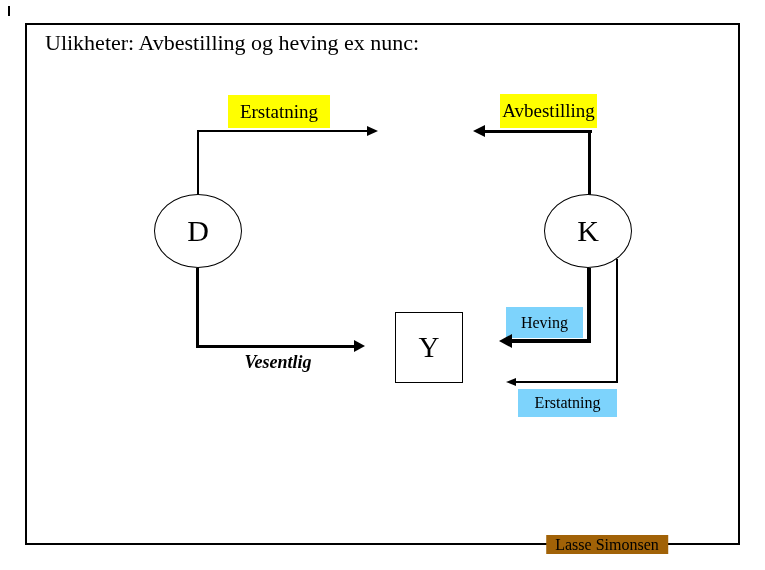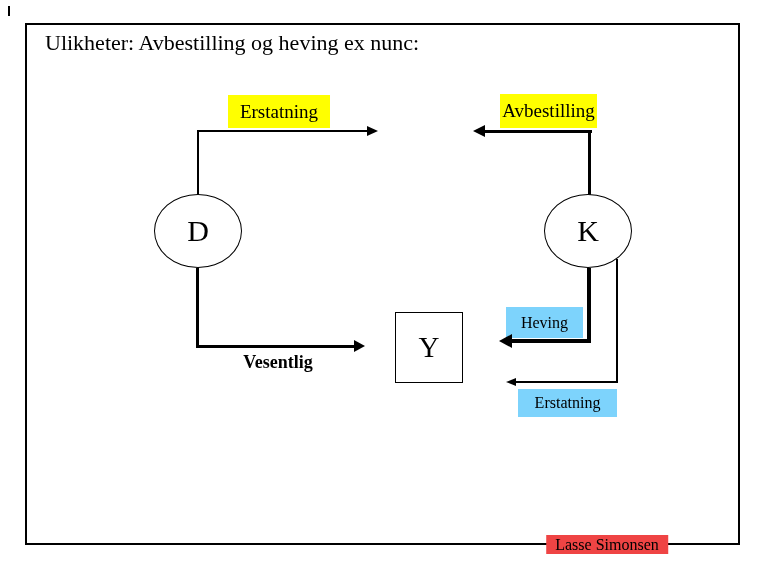--- a/index.html
+++ b/index.html
@@ -98,27 +98,28 @@
   .tri-left-thick  { border-top: 7px solid transparent; border-bottom: 7px solid transparent; border-right: 13px solid #000000; }
   .cause-text {
     position: absolute;
     left: 203px;
     top: 352px;
     width: 150px;
     text-align: center;
     font-weight: bold;
     font-size: 18px;
     line-height: 20px;
+    font-style: italic;
   }
   .footer-credit {
     position: absolute;
     left: 607px;
     top: 535px;
     transform: translateX(-50%);
-    background: #ef4444;
+    background: #a16207;
     padding: 0 9px;
     font-size: 16px;
     line-height: 19px;
     white-space: nowrap;
   }
 </style>
 </head>
 <body>
 
 <div class="canvas">

